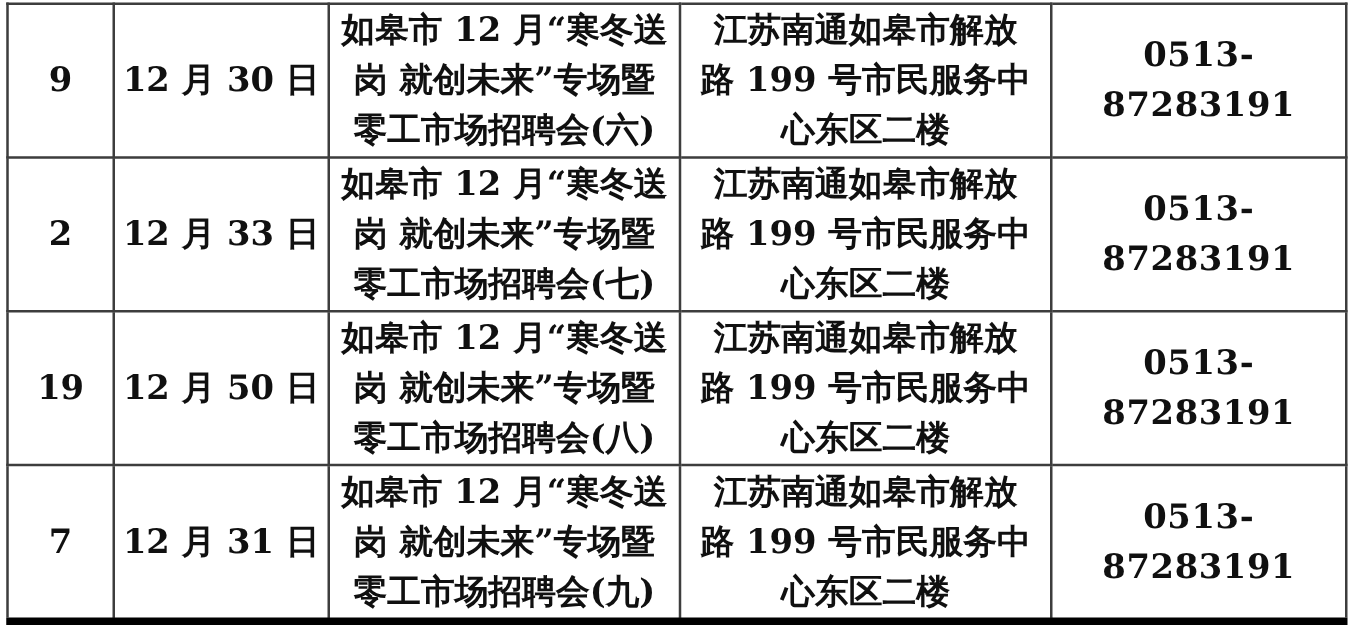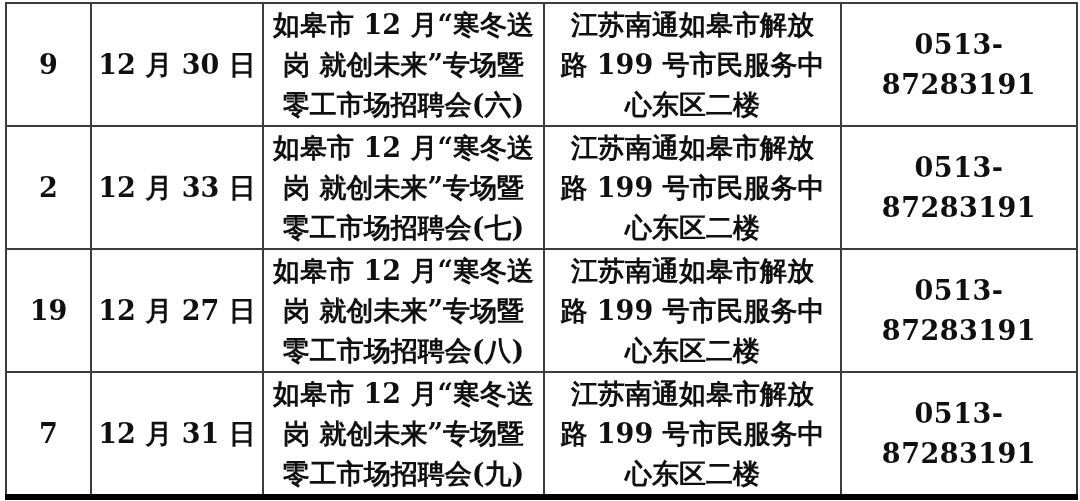--- a/index.html
+++ b/index.html
@@ -82,21 +82,21 @@
         <td class="cell-event">如皋市 12 月“寒冬送
 岗 就创未来”专场暨
 零工市场招聘会(七)</td>
         <td class="cell-address">江苏南通如皋市解放
 路 199 号市民服务中
 心东区二楼</td>
         <td class="cell-phone">0513-87283191</td>
       </tr>
       <tr class="row">
         <td class="cell-index">19</td>
-        <td class="cell-date">12 月 27 日</td>
+        <td class="cell-date">12 月 50 日</td>
         <td class="cell-event">如皋市 12 月“寒冬送
 岗 就创未来”专场暨
 零工市场招聘会(八)</td>
         <td class="cell-address">江苏南通如皋市解放
 路 199 号市民服务中
 心东区二楼</td>
         <td class="cell-phone">0513-87283191</td>
       </tr>
       <tr class="row">
         <td class="cell-index">7</td>

